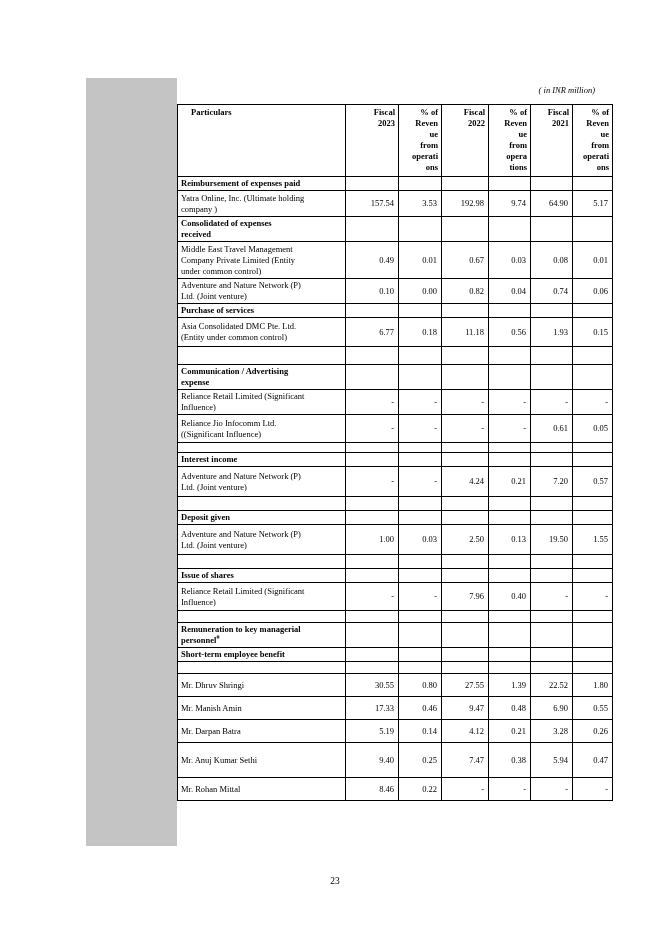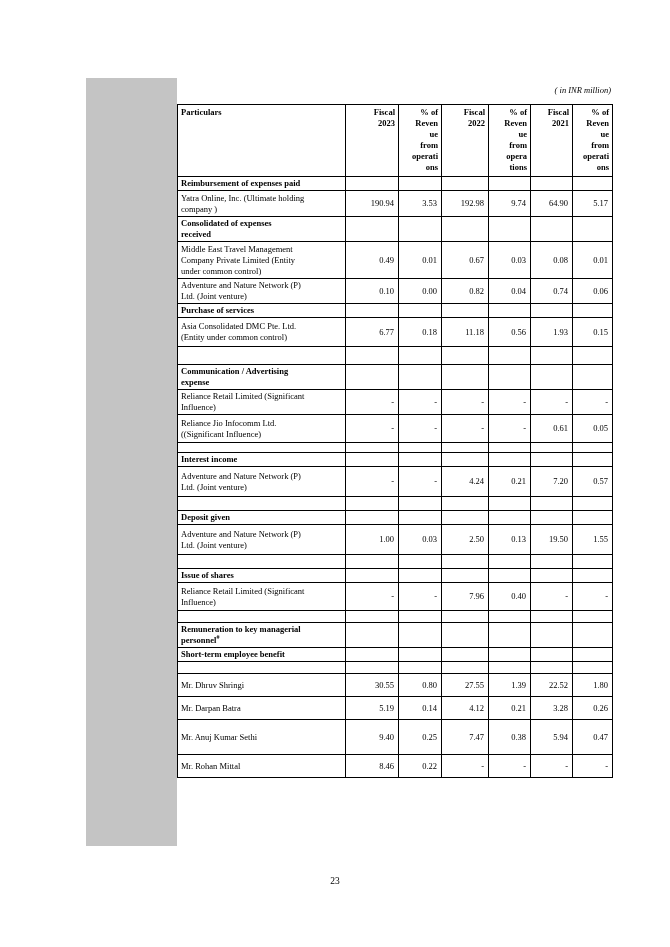--- a/index.html
+++ b/index.html
@@ -12,21 +12,21 @@
     overflow: hidden;
   }
   .gray-block {
     position: absolute;
     left: 86px; top: 78px;
     width: 91px; height: 768px;
     background: #c4c4c4;
   }
   .inr-note {
     position: absolute;
-    left: 176px; top: 85px;
+    left: 160px; top: 85px;
     width: 435px;
     text-align: right;
     font-style: italic;
     font-size: 8.5px;
     line-height: 11px;
   }
   table.rpt {
     position: absolute;
     left: 177px; top: 104px;
     width: 435px;
@@ -40,21 +40,21 @@
     padding: 1px 3px;
     overflow: hidden;
   }
   .rpt th {
     font-weight: bold;
     vertical-align: top;
     text-align: right;
     white-space: pre-line;
     padding: 2px 3px 2px 2px;
   }
-  .rpt th.particulars { text-align: left; padding-left: 3px; }
+  .rpt th.particulars { text-align: left; padding-left: 13px; }
   .rpt td { vertical-align: middle; }
   .rpt td.label {
     text-align: left;
     white-space: pre-line;
   }
   .rpt td.num {
     text-align: right;
     padding-right: 4px;
   }
   .rpt tr.section td.label { font-weight: bold; }
@@ -119,21 +119,21 @@
         <td class="num"></td>
         <td class="num"></td>
         <td class="num"></td>
         <td class="num"></td>
         <td class="num"></td>
         <td class="num"></td>
       </tr>
       <tr class="item" style="height: 26px;">
         <td class="label">Yatra Online, Inc. (Ultimate holding
 company )</td>
-        <td class="num">190.94</td>
+        <td class="num">157.54</td>
         <td class="num">3.53</td>
         <td class="num">192.98</td>
         <td class="num">9.74</td>
         <td class="num">64.90</td>
         <td class="num">5.17</td>
       </tr>
       <tr class="section" style="height: 24px;">
         <td class="label">Consolidated of expenses
 received</td>
         <td class="num"></td>
@@ -346,20 +346,29 @@
       <tr class="item" style="height: 23px; margin-left: 17px;">
         <td class="label">Mr. Dhruv Shringi</td>
         <td class="num">30.55</td>
         <td class="num">0.80</td>
         <td class="num">27.55</td>
         <td class="num">1.39</td>
         <td class="num">22.52</td>
         <td class="num">1.80</td>
       </tr>
       <tr class="item" style="height: 23px;">
+        <td class="label">Mr. Manish Amin</td>
+        <td class="num">17.33</td>
+        <td class="num">0.46</td>
+        <td class="num">9.47</td>
+        <td class="num">0.48</td>
+        <td class="num">6.90</td>
+        <td class="num">0.55</td>
+      </tr>
+      <tr class="item" style="height: 23px;">
         <td class="label">Mr. Darpan Batra</td>
         <td class="num">5.19</td>
         <td class="num">0.14</td>
         <td class="num">4.12</td>
         <td class="num">0.21</td>
         <td class="num">3.28</td>
         <td class="num">0.26</td>
       </tr>
       <tr class="item" style="height: 35px;">
         <td class="label">Mr. Anuj Kumar Sethi</td>

